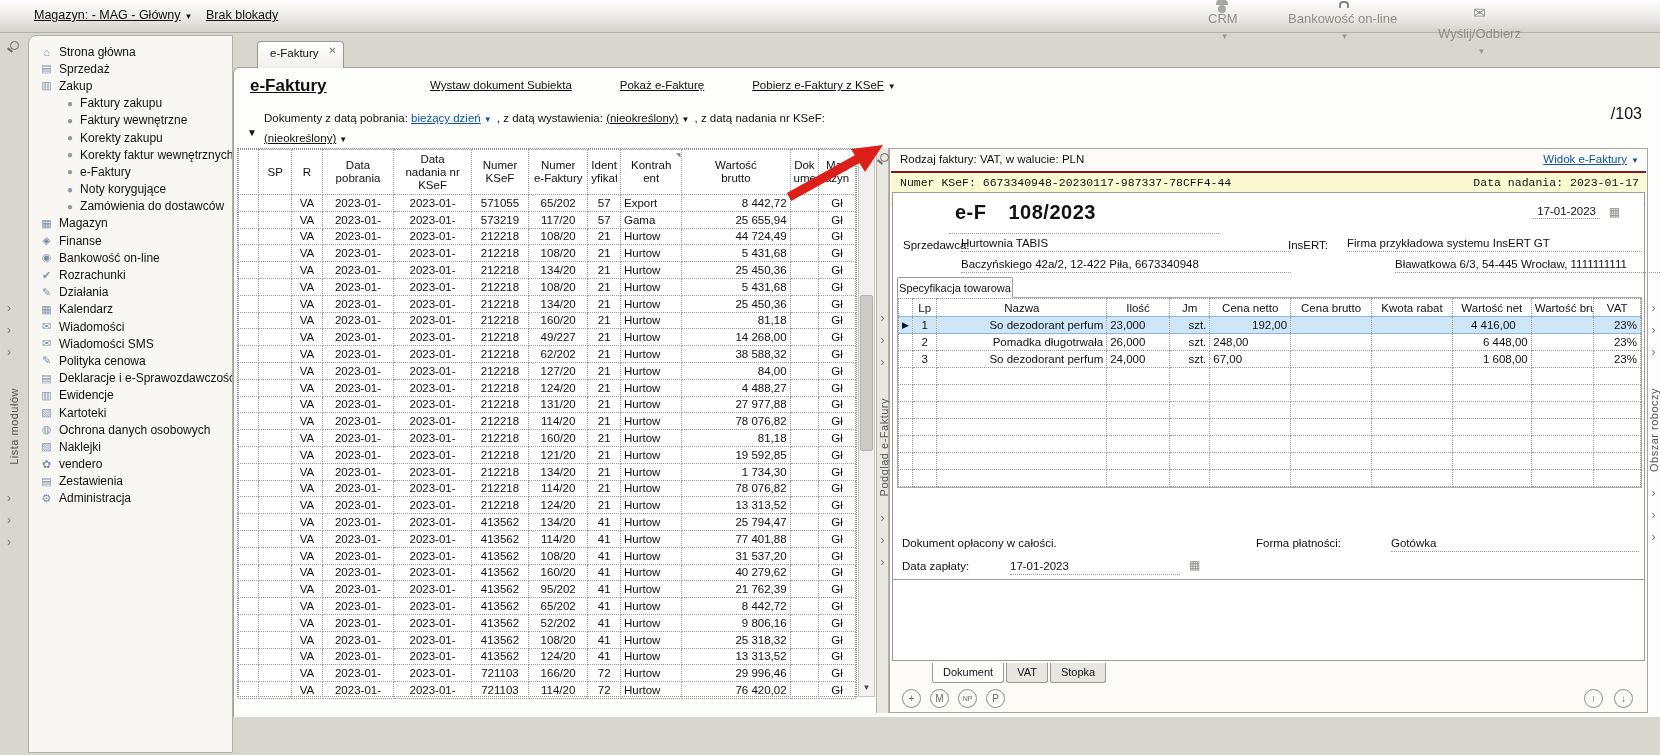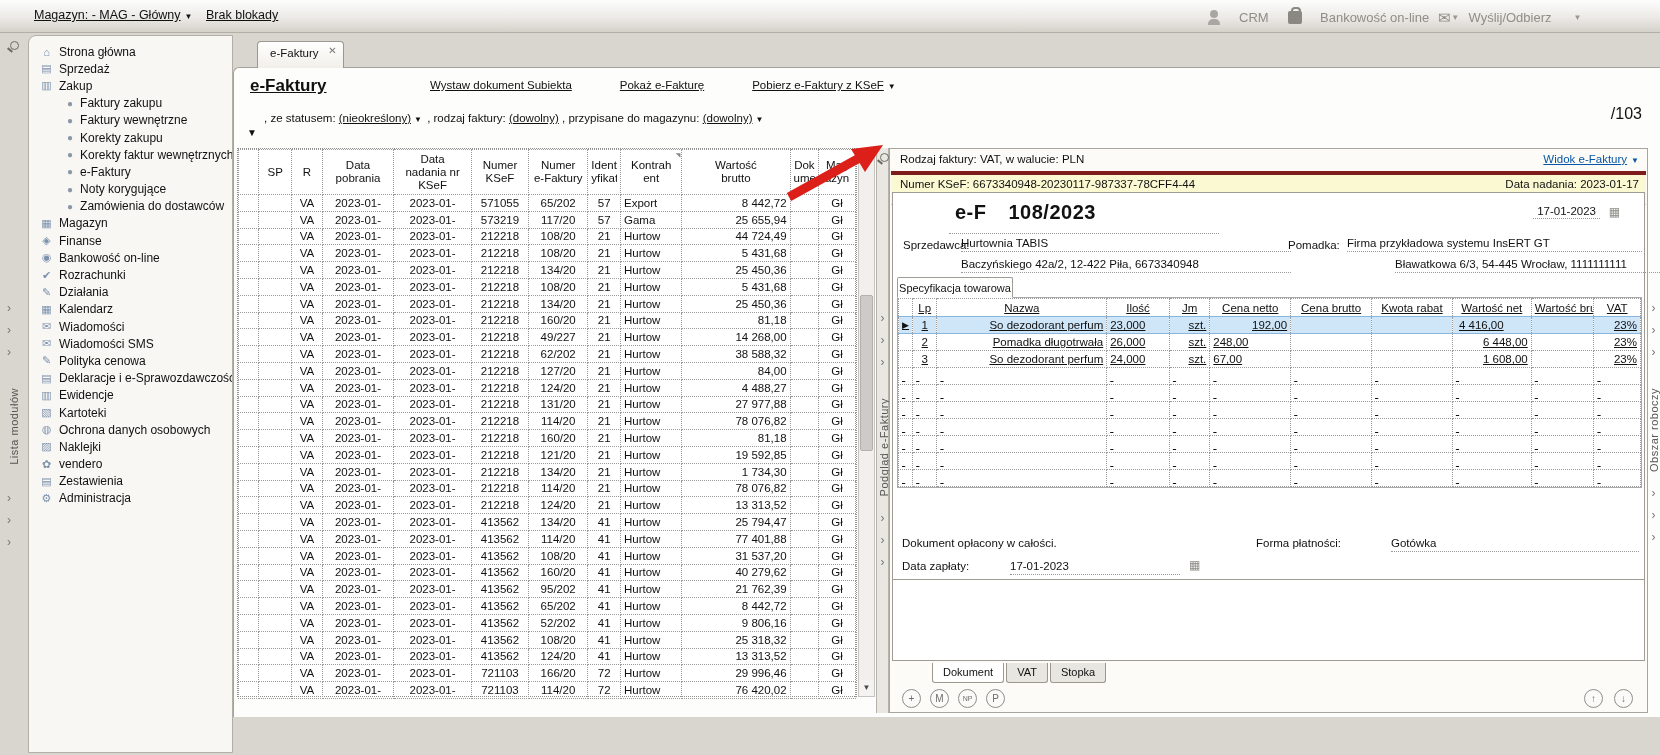--- a/index.html
+++ b/index.html
@@ -4,22 +4,22 @@
 <style>
   html,body{margin:0;padding:0;background:#b9b6b0;}
   *{box-sizing:border-box;}
   #app{position:relative;width:1660px;height:755px;background:#d9d6cf;overflow:hidden;
        font-family:"Liberation Sans",sans-serif;color:#111;}
   
   .topbar{position:absolute;left:0;top:0;width:1660px;height:33px;
           background:linear-gradient(#fdfdfd,#eceae6 55%,#d5d2cb);border-bottom:1px solid #b2afa7;}
   .toplink{position:absolute;top:8px;font-size:12.5px;color:#111;text-decoration:underline;cursor:pointer;white-space:nowrap;}
   .dd-small{font-size:8px;margin-left:4px;text-decoration:none;display:inline-block;}
-  .topbtn{position:absolute;top:5px;height:24px;display:flex;align-items:center;gap:18px;
-          color:#8f8d88;font-size:13px;white-space:nowrap;cursor:pointer;}
+  .topbtn{position:absolute;top:5px;height:24px;display:flex;align-items:center;gap:6px;
+          color:#8f8d88;font-size:13px;white-space:nowrap;cursor:pointer;flex-direction:column;}
   .topbtn .dd-small{color:#9a9893;}
   .ico-person{width:13px;height:15px;position:relative;display:inline-block;}
   .ico-person::before{content:'';position:absolute;left:2px;top:0;width:8px;height:8px;border-radius:50%;background:#a9a7a2;}
   .ico-person::after{content:'';position:absolute;left:0;bottom:0;width:12px;height:6px;border-radius:5px 5px 0 0;background:#a9a7a2;}
   .ico-bag{width:14px;height:13px;background:#8a8883;border-radius:2px;position:relative;display:inline-block;}
   .ico-bag::before{content:'';position:absolute;left:3px;top:-4px;width:6px;height:5px;border:2px solid #8a8883;border-bottom:none;border-radius:4px 4px 0 0;}
   .ico-envelope{font-size:15px;color:#8f8d88;line-height:1;}
   
   .vstrip{position:absolute;top:33px;bottom:0;width:14px;}
   .vtext{writing-mode:vertical-rl;transform:rotate(180deg);font-size:11px;color:#555;letter-spacing:.5px;white-space:nowrap;}
@@ -71,34 +71,34 @@
   .sc-thumb{position:absolute;left:1px;width:13px;background:#cdcbc7;border:1px solid #b3b1ad;border-radius:2px;cursor:pointer;}
   
   .splitter{position:absolute;left:876px;top:148px;width:13px;height:565px;background:#e9e7e2;
             border-left:1px solid #b5b2aa;border-right:1px solid #b5b2aa;}
   
   .preview{position:absolute;left:889px;top:148px;width:759px;height:565px;background:#fcfbf8;border:1px solid #a8a5a0;font-size:11.5px;}
   .pv-head{position:absolute;left:10px;top:4px;}
   .pv-viewlink{position:absolute;right:8px;top:4px;color:var(--link-blue,#0857a6);text-decoration:underline;cursor:pointer;}
   .pv-viewlink .dd-small{color:var(--link-blue,#0857a6);}
   .ksef-bar{position:absolute;left:1px;top:22px;width:755px;height:34px;background:var(--ksef-bar-bg,#fbf9d2);
-            border-top:4px solid #7f1d1d;border-bottom:1px solid #d8d49a;}
+            border-top:2px solid #7f1d1d;border-bottom:1px solid #d8d49a;font-family:Liberation Mono, monospace;}
   .ksef-bar .lft{position:absolute;left:9px;top:3px;}
   .ksef-bar .rgt{position:absolute;right:7px;top:3px;}
   .docarea{position:absolute;left:2px;top:43px;width:753px;height:393px;background:#fff;border:1px solid #9f9c96;}
   .doc-num{position:absolute;left:62px;top:8px;font-size:20px;font-weight:bold;letter-spacing:.5px;}
   .doc-num .nr{margin-left:22px;}
   .doc-num-line{position:absolute;left:56px;top:40px;width:270px;border-bottom:1px dotted #999;}
   .doc-date{position:absolute;right:44px;top:12px;border-bottom:1px dotted #999;padding:0 4px 1px 4px;}
   .cal-ico{position:absolute;font-size:12px;color:#8d8b86;cursor:pointer;line-height:1;}
   .fld{border-bottom:1px dotted #999;position:absolute;white-space:nowrap;overflow:hidden;}
   .lbl{position:absolute;white-space:nowrap;}
   .spec-tab{position:absolute;left:4px;top:84px;width:116px;height:21px;background:#fff;border:1px solid #9f9c96;
             border-bottom:1px solid #fff;border-radius:2px 2px 0 0;font-size:11px;text-align:center;line-height:20px;z-index:2;cursor:pointer;}
-  .specwrap{position:absolute;left:4px;top:104px;width:745px;border:1px solid #aaa;background:#fff;text-decoration:underline;}
+  .specwrap{position:absolute;left:4px;top:104px;width:745px;border:1px solid #aaa;background:#fff;}
   table.s{border-collapse:collapse;table-layout:fixed;width:743px;font-size:11.5px;}
   table.s th,table.s td{border:1px dotted #9a9a9a;padding:0 3px;overflow:hidden;white-space:nowrap;}
   table.s th{font-weight:normal;height:18px;text-align:center;}
   table.s td{height:17px;}
   tr.selrow td{background:var(--selected-row-bg,#cfe6f8);border-top:1px solid #8ab6dd;border-bottom:1px solid #8ab6dd;}
   .row-marker{font-size:9px;text-align:center;color:#111;}
   .spec-footer{position:absolute;left:4px;top:292px;width:745px;height:33px;
                background:linear-gradient(#f7f6f4,#e9e7e3);border:1px solid #aaa;border-top:none;}
   .total{position:absolute;right:10px;top:7px;font-size:14.5px;font-weight:bold;}
   .pay1{top:388px;} .pay2{top:411px;}
@@ -276,20 +276,21 @@
   <div class="page-title">e-Faktury</div>
 
   <div class="actions">
       <a>Wystaw dokument Subiekta</a>
       <a>Pokaż e-Fakturę</a>
       <a>Pobierz e-Faktury z KSeF<span class="dd-small">▼</span></a>
     </div>
 
   <span class="filter-collapse">▼</span>
   <div class="filters">
+    <div><span>Dokumenty z datą pobrania: </span><span class="flink blue">bieżący dzień</span><span class="fdd blue">▼</span><span> , z datą wystawienia: </span><span class="flink">(nieokreślony)</span><span class="fdd">▼</span><span> , z datą nadania nr KSeF: </span><span class="flink">(nieokreślony)</span><span class="fdd">▼</span></div>
     <div><span>, ze statusem: </span><span class="flink">(nieokreślony)</span><span class="fdd">▼</span><span> , rodzaj faktury: </span><span class="flink">(dowolny)</span><span> , przypisane do magazynu: </span><span class="flink">(dowolny)</span><span class="fdd">▼</span></div>
   </div>
 
   <div class="rec-count">/103</div>
 
   <div class="grid">
     <table class="g">
       <colgroup>
           <col style="width: 20px;">
           <col style="width: 32px;">
@@ -836,21 +837,21 @@
     </div>
 
     <div class="docarea">
       <div class="doc-num"><span>e-F</span><span class="nr">108/2023</span></div>
       <div class="doc-num-line"></div>
       <span class="doc-date">17-01-2023</span>
       <span class="cal-ico" style="right:24px;top:13px;">▦</span>
 
       <span class="lbl" style="left:10px;top:46px;">Sprzedawca:</span>
       <span class="fld" style="left:68px;top:44px;width:330px;padding-bottom:2px;">Hurtownia TABIS</span>
-      <span class="lbl" style="left:395px;top:46px;">Pomadka:</span>
+      <span class="lbl" style="left:395px;top:46px;">InsERT:</span>
       <span class="fld" style="left:454px;top:44px;width:295px;padding-bottom:2px;">Firma przykładowa systemu InsERT GT</span>
       <span class="fld" style="left:68px;top:65px;width:330px;padding-bottom:2px;">Baczyńskiego 42a/2, 12-422 Piła, 6673340948</span>
       <span class="fld" style="left:454px;top:65px;width:295px;padding-bottom:2px;margin-left:48px;">Bławatkowa 6/3, 54-445 Wrocław, 1111111111</span>
 
       <div class="spec-tab">Specyfikacja towarowa</div>
       <div class="specwrap">
         <table class="s">
           <colgroup>
               <col style="width: 14px;">
               <col style="width: 24px;">
@@ -882,21 +883,21 @@
           <tbody>
               <tr class="selrow">
                 <td class="row-marker">▶</td>
                 <td style="text-align: center;">1</td>
                 <td style="text-align: right;">So dezodorant perfum</td>
                 <td style="text-align: left;">23,000</td>
                 <td style="text-align: right;">szt.</td>
                 <td style="text-align: right;">192,00</td>
                 <td style="text-align: right;"></td>
                 <td style="text-align: right;"></td>
-                <td style="text-align: left; padding-left: 6px;">4 416,00</td>
+                <td style="text-align: center; padding-left: 6px;">4 416,00</td>
                 <td style="text-align: right;"></td>
                 <td style="text-align: right;">23%</td>
               </tr>
               <tr>
                 <td class="row-marker"></td>
                 <td style="text-align: center;">2</td>
                 <td style="text-align: right;">Pomadka długotrwała</td>
                 <td style="text-align: left;">26,000</td>
                 <td style="text-align: right;">szt.</td>
                 <td style="text-align: left;">248,00</td>

